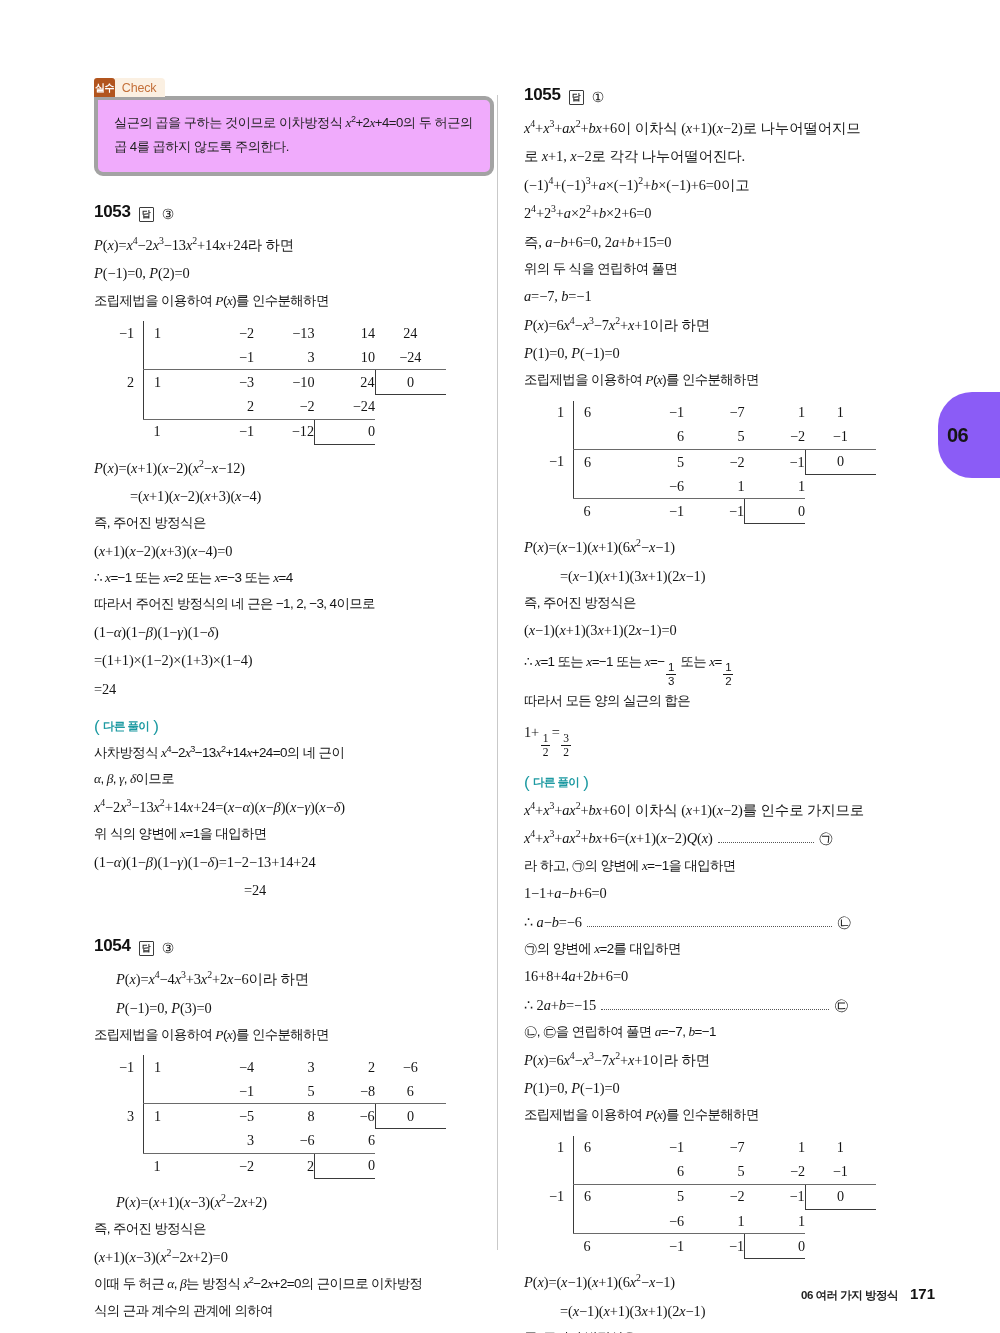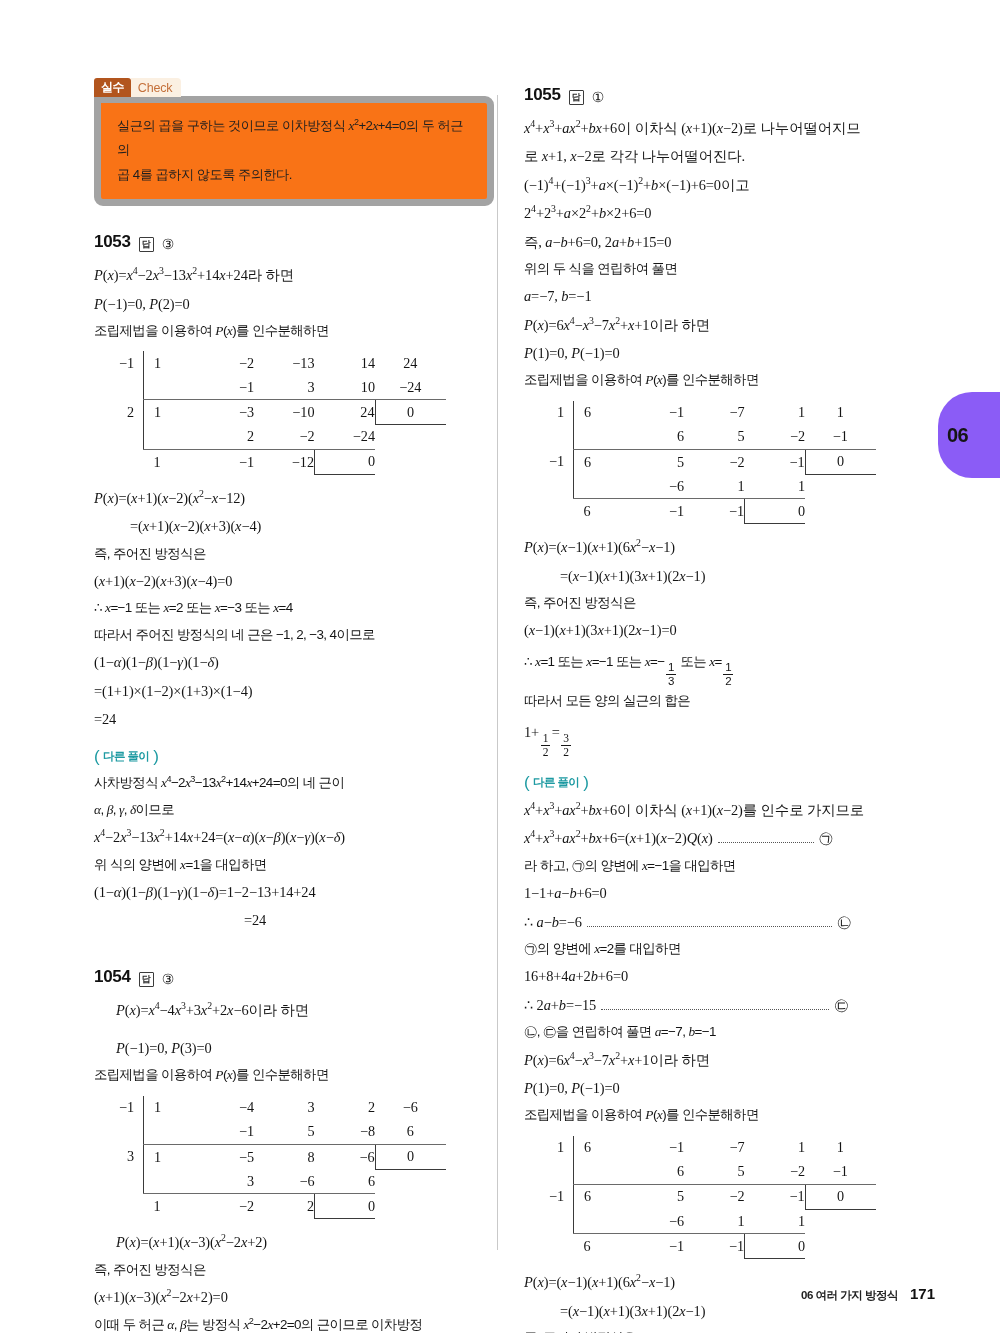--- a/index.html
+++ b/index.html
@@ -68,44 +68,44 @@
     position: relative;
     display: flex;
     align-items: stretch;
     height: 19px;
     z-index: 3;
   }
   .check-chip {
     background: #b2551e;
     color: #ffffff;
     font-family: "Liberation Sans", sans-serif;
-    font-size: 12px;
-    font-weight: bold;
-    padding: 0 7px;
+    font-size: 10px;
+    font-weight: bold;
+    padding: 0 1px;
     display: flex;
     align-items: center;
     border-radius: 3px 3px 0 0;
     letter-spacing: -0.6px;
   }
   .check-word {
     background: #fbf0e2;
     color: #c4703a;
     font-family: "Liberation Sans", sans-serif;
     font-size: 12.5px;
     font-weight: normal;
     padding: 0 9px 0 7px;
     display: flex;
     align-items: center;
     border-radius: 0 4px 0 0;
     letter-spacing: -0.2px;
   }
   .check-body {
-    border: 7px solid #a3a3a3;
+    border: 4px solid #a3a3a3;
     border-radius: 0 9px 9px 9px;
-    background: #f97316;
+    background: #f0abfc;
     margin-top: -1px;
     padding: 11px 16px 12px 16px;
     font-family: "Liberation Sans", sans-serif;
     font-size: 13.2px;
     line-height: 1.85;
     color: #1f1f1f;
     letter-spacing: -0.5px;
   }
 
   
@@ -357,21 +357,21 @@
     </div>
 
     <div class="prob" style="margin-top:32px;">
       <div class="prob-head">
         <span class="prob-num">1054</span>
         <span class="ans-icon">답</span>
         <span class="ans-val">③</span>
       </div>
 
       <div class="line indent" style="padding-left:22px;"><i class="v">P</i>(<i class="v">x</i>)=<i class="v">x</i><sup>4</sup>−4<i class="v">x</i><sup>3</sup>+3<i class="v">x</i><sup>2</sup>+2<i class="v">x</i>−6이라 하면</div>
-      <div class="line" style="padding-left:22px;margin-top:10px;"><i class="v">P</i>(−1)=0, <i class="v">P</i>(3)=0</div>
+      <div class="line" style="padding-left:22px;"><i class="v">P</i>(−1)=0, <i class="v">P</i>(3)=0</div>
       <div class="line ko">조립제법을 이용하여 <i class="v">P</i>(<i class="v">x</i>)를 인수분해하면</div>
 
       <div class="synth">
         <table>
           <tbody>
               <tr>
             <td class="dv">−1</td>
             <td class="c0 vbar">1</td>
             <td class="cx">−4</td>
             <td class="cx">3</td>

